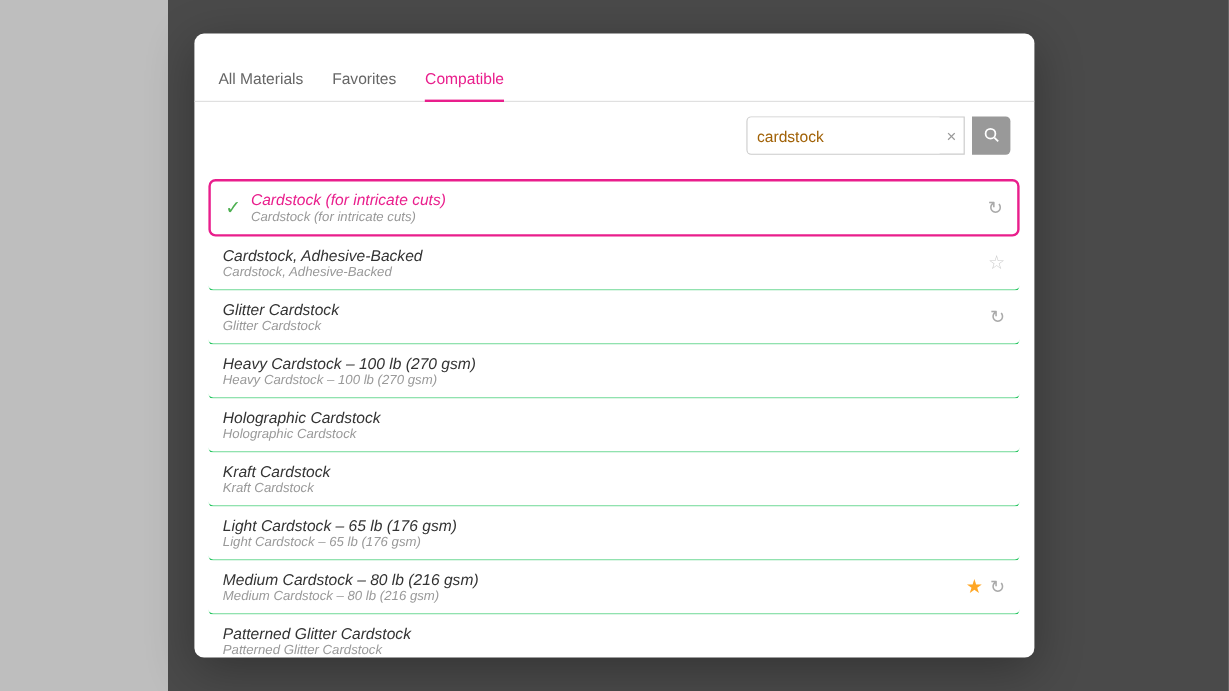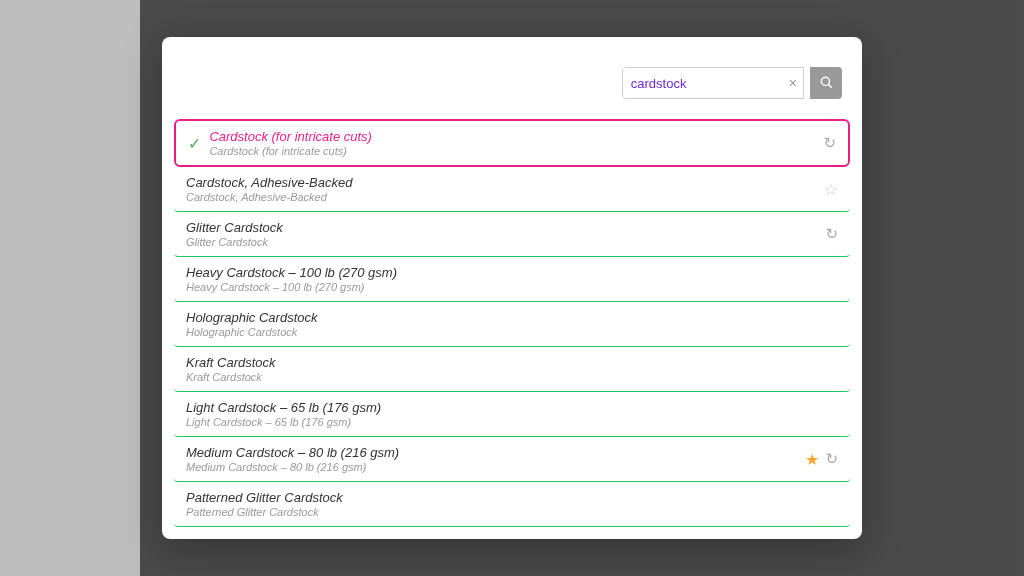--- a/index.html
+++ b/index.html
@@ -117,21 +117,21 @@
       height: 32px;
     }
 
     .search-input {
       border: none;
       outline: none;
       padding: 0 8px;
       font-size: 13px;
       width: 160px;
       height: 32px;
-      color: #6d28d9;
+      color: #a16207;
     }
 
     .search-clear {
       background: none;
       border: none;
       cursor: pointer;
       padding: 0 6px;
       font-size: 14px;
       color: #999;
       height: 32px;
@@ -241,20 +241,26 @@
 <div class="bg-overlay">
   <div class="sidebar-hint"></div>
 
   <div class="modal">
 
     <div class="modal-header">
       <span class="modal-title"></span>
       <button class="modal-close"></button>
     </div>
 
+    <div class="tabs">
+
+    <div class="tab">All Materials</div>
+        <div class="tab">Favorites</div>
+        <div class="tab active">Compatible</div>
+      </div>
 
     <div class="search-row">
       <div class="search-input-wrap">
         <input class="search-input" type="text" value="cardstock" style="">
         <button class="search-clear">×</button>
       </div>
       <button class="search-btn">
         <span>
           <svg width="14" height="14" viewBox="0 0 24 24" fill="none" stroke="white" stroke-width="2.5">
             <circle cx="11" cy="11" r="7"></circle>

